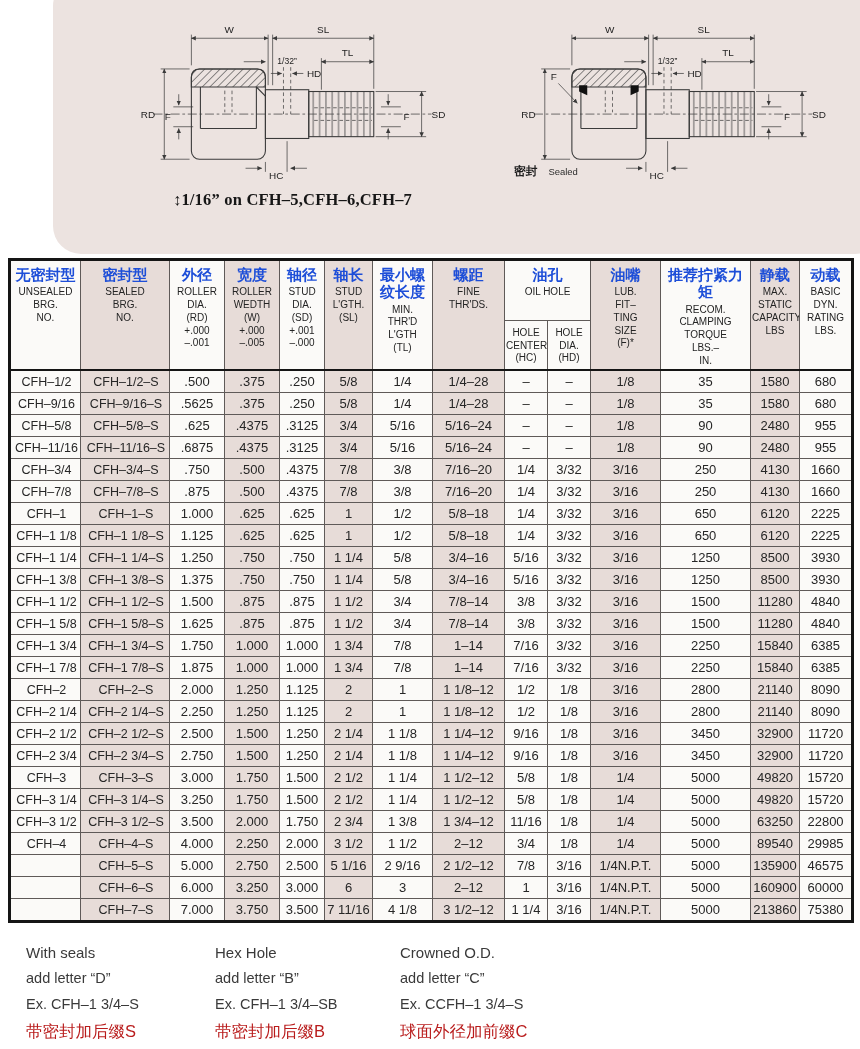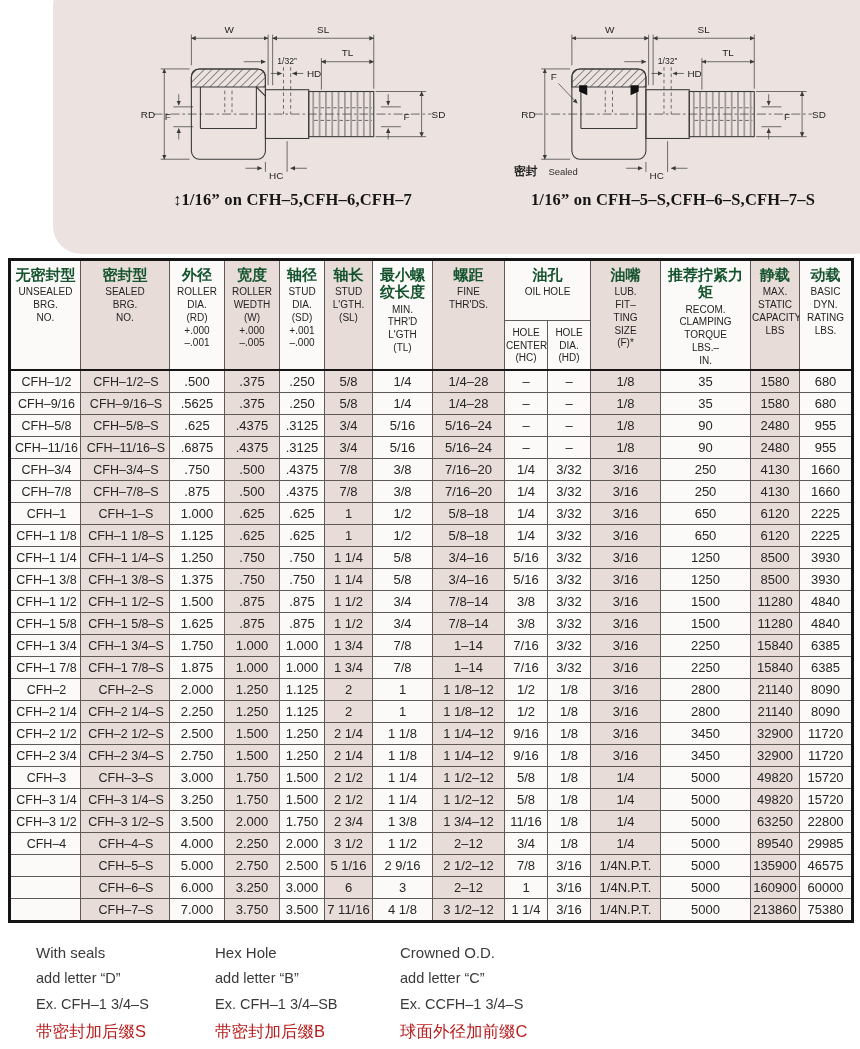--- a/index.html
+++ b/index.html
@@ -27,35 +27,35 @@
     position:absolute;left:8px;top:258px;width:844px;
     border-collapse:collapse;table-layout:fixed;
     border:3px solid #151515;background:#fbfaf8;
   }
   table.spec th,table.spec td{
     border:1px solid #5f5a58;overflow:hidden;
   }
   table.spec thead{border-bottom:2px solid #151515;}
   th{background:#fbfaf8;font-weight:normal;vertical-align:top;padding:5px 1px 2px 1px;}
   th.pink,td.pink{background:#e7dcd8;}
-  .cn{font-size:15px;font-weight:bold;color:#14532d;line-height:1.15;text-align:center;}
+  .cn{font-size:15px;font-weight:bold;color:#1d4ed8;line-height:1.15;text-align:center;}
   .en{font-size:10px;line-height:1.28;margin-top:3px;color:#242424;text-align:center;white-space:pre-line;}
   tr.hrow1{height:58px;}
   tr.hrow2{height:35px;}
   th.sub{vertical-align:top;padding-top:3px;}
   tbody td{
     height:21px;font-size:13px;text-align:center;padding:0 2px;
     color:#262626;white-space:nowrap;
   }
   tbody td.left{text-align:center;padding-left:4px;font-size:12.5px;}
   
   .note{position:absolute;top:940px;font-size:14.5px;color:#3a3a3a;line-height:1.75;}
   .note .t{font-size:15px;}
   .note .cnl{font-size:16.5px;color:#b91c1c;}
-  .n1{left:36px;} .n2{left:215px;} .n3{left:400px;}
+  .n1{left:26px;} .n2{left:215px;} .n3{left:400px;}
   
   .o{fill:none;stroke:#3a3a3a;stroke-width:1.2;}
   .d{fill:none;stroke:#3a3a3a;stroke-width:.8;}
   .lbl{fill:#1d1d1d;font-size:11px;}
   .lbls{fill:#1d1d1d;font-size:9.5px;}
 </style>
 </head>
 <body>
 
 <div class="panel">
@@ -218,21 +218,20 @@
 
       <line class="d" x1="160" y1="155" x2="160" y2="166"></line>
       <line class="d" x1="184" y1="132" x2="184" y2="166"></line>
       <line class="d" x1="138" y1="162" x2="156" y2="162" marker-end="url(#arR)"></line>
       <line class="d" x1="206" y1="162" x2="188" y2="162" marker-end="url(#arR)"></line>
       <text class="lbl" x="172" y="174" text-anchor="middle">HC</text>
 
       <text x="14" y="170" font-size="13" font-weight="bold" fill="#1d1d1d">密封</text>
       <text x="52" y="170" font-size="10.5" fill="#2d2d2d">Sealed</text>
     </svg>
-    <div class="caption"><span></span><span>1/16”  on CFH–5–S,CFH–6–S,CFH–7–S</span></div>
   </div>
 </div>
 
 <table class="spec">
   <colgroup>
     <col style="width:71px">
       <col style="width:89px">
       <col style="width:55px">
       <col style="width:55px">
     <col style="width:45px">

